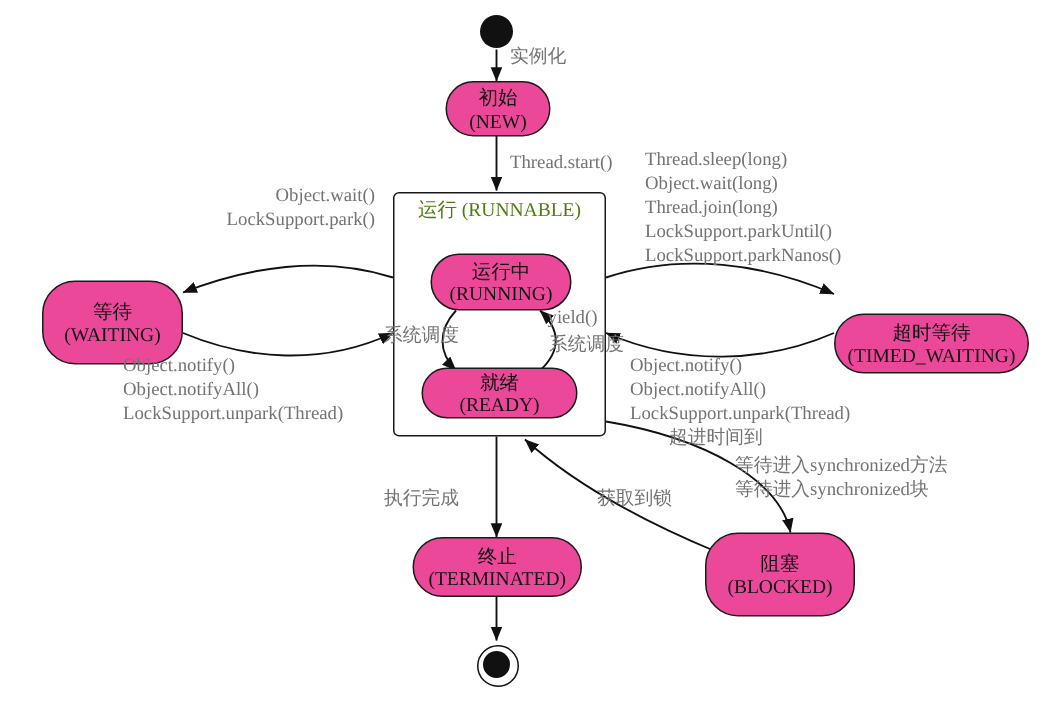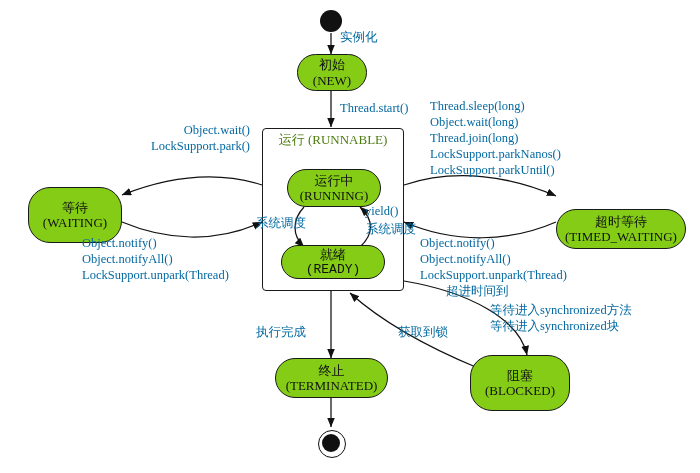--- a/index.html
+++ b/index.html
@@ -24,21 +24,21 @@
   }
   .node {
     position: absolute;
     box-sizing: border-box;
     display: flex;
     flex-direction: column;
     align-items: center;
     justify-content: center;
     border: 1px solid #1a1a1a;
     border-radius: 22px;
-    background: #84cc16;
+    background: #ec4899;
     font-size: 13px;
     line-height: 1.18;
     color: #111111;
     text-align: center;
     white-space: nowrap;
   }
   .node .l1, .node .l2 { display: block; }
   .container-box {
     position: absolute;
     box-sizing: border-box;
@@ -51,21 +51,21 @@
     text-align: center;
     font-size: 13px;
     line-height: 1.18;
     color: #4d7c0f;
     white-space: nowrap;
   }
   .lbl {
     position: absolute;
     font-size: 12.5px;
     line-height: 1.28;
-    color: #0369a1;
+    color: #737373;
     white-space: nowrap;
   }
   .lbl.right { text-align: right; }
   .dot-start, .dot-end {
     position: absolute;
     border-radius: 50%;
     background: #111111;
   }
   .dot-end-ring {
     position: absolute;
@@ -128,21 +128,21 @@
     <span class="l2">(NEW)</span>
   </div>
 
   <div class="node" style="left:287px; top:169px; width:94px; height:38px;">
     <span class="l1">运行中</span>
     <span class="l2">(RUNNING)</span>
   </div>
 
   <div class="node" style="left:281px; top:245px; width:104px; height:34px; border-radius:17px;">
     <span class="l1" style="display:inline;">就绪</span>
-    <span class="l2" style="display:inline;font-family:Liberation Mono, monospace;">(READY)</span>
+    <span class="l2" style="display:inline;">(READY)</span>
   </div>
 
   <div class="node" style="left:28px; top:187px; width:94px; height:56px;">
     <span class="l1">等待</span>
     <span class="l2">(WAITING)</span>
   </div>
 
   <div class="node" style="left:556px; top:187px; width:130px; height:40px;margin-top:22px;">
     <span class="l1">超时等待</span>
     <span class="l2">(TIMED_WAITING)</span>
@@ -169,22 +169,22 @@
   <div class="lbl" style="left:82px; top:235px;">
     <div>Object.notify()</div>
     <div>Object.notifyAll()</div>
     <div>LockSupport.unpark(Thread)</div>
   </div>
 
   <div class="lbl" style="left:430px; top:98px;">
     <div>Thread.sleep(long)</div>
     <div>Object.wait(long)</div>
     <div>Thread.join(long)</div>
+    <div>LockSupport.parkUntil()</div>
     <div>LockSupport.parkNanos()</div>
-    <div>LockSupport.parkUntil()</div>
   </div>
 
   <div class="lbl" style="left:420px; top:235px;">
     <div>Object.notify()</div>
     <div>Object.notifyAll()</div>
     <div>LockSupport.unpark(Thread)</div>
     <div style="margin-left:26px;">超进时间到</div>
   </div>
 
   <div class="lbl" style="left:256px; top:215px;">系统调度</div>

